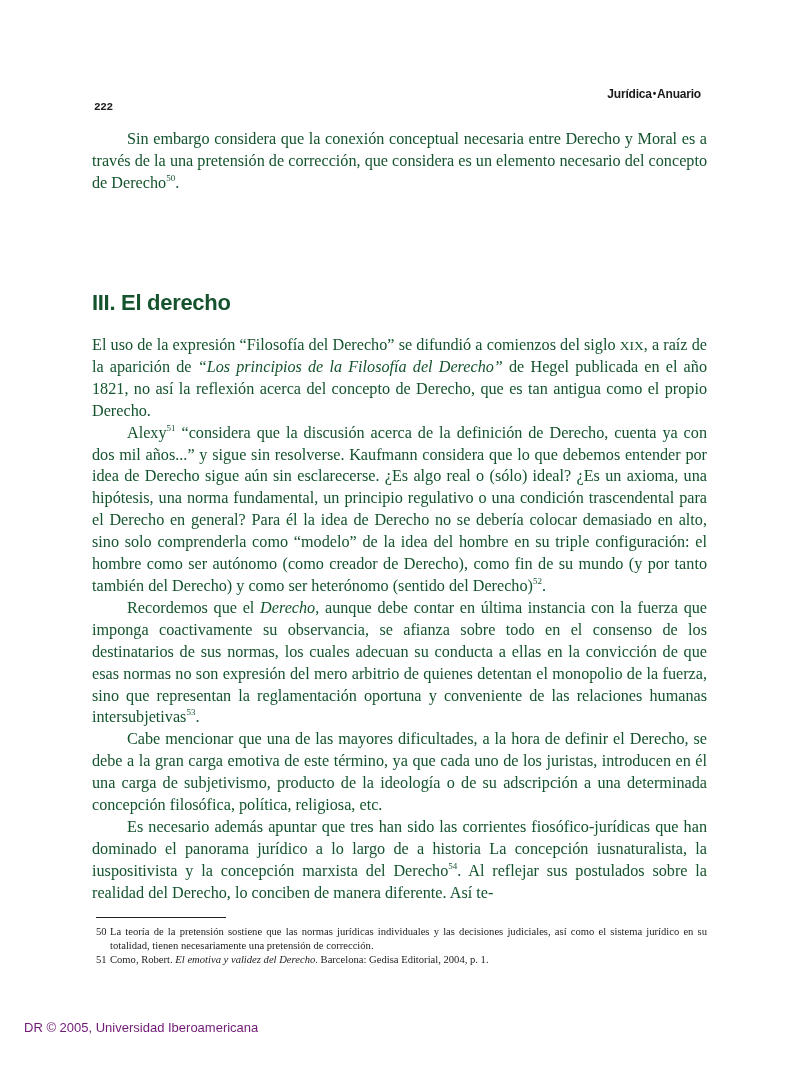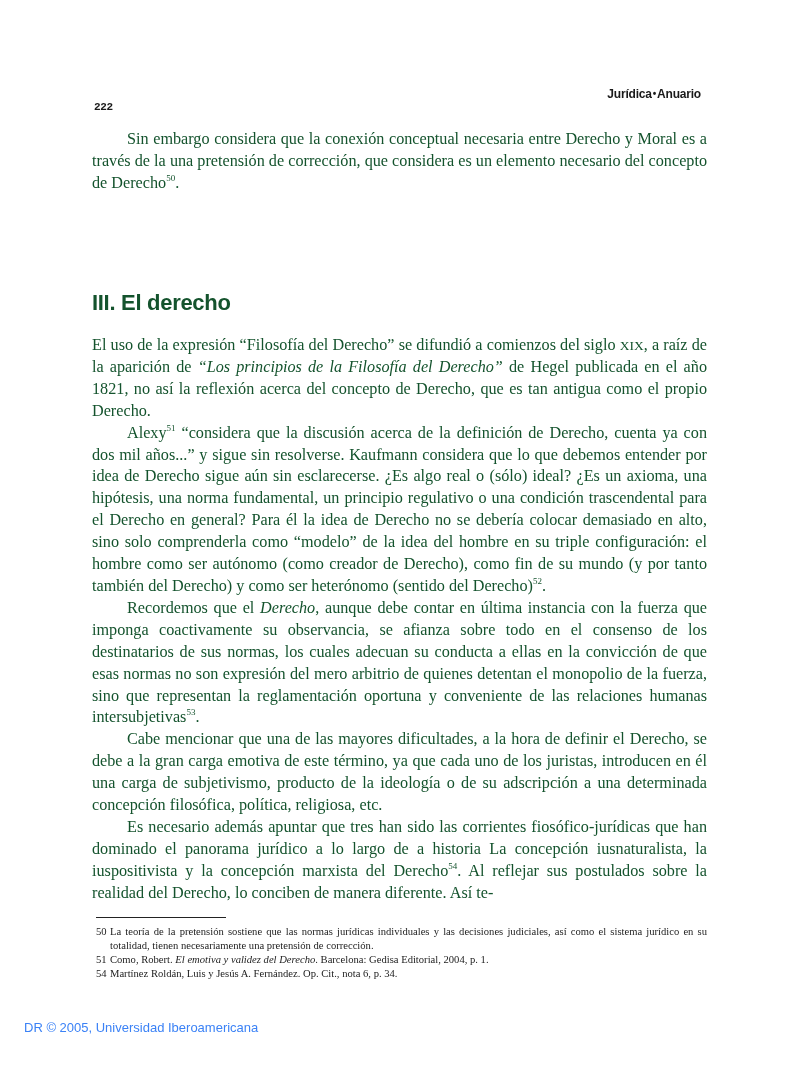--- a/index.html
+++ b/index.html
@@ -34,21 +34,21 @@
   .footnotes {
     position: absolute; top: 925px; left: 96px; width: 611px;
     font-family: "Liberation Serif", serif; font-size: 10.6px; line-height: 14px;
     text-align: justify; color: #222;
   }
   .footnote { margin: 0; padding-left: 14px; text-indent: -14px; }
   .footnote .num { display: inline-block; width: 14px; text-indent: 0; }
 
   .copyright {
     position: absolute; top: 1020px; left: 24px;
-    font-family: "Liberation Sans", sans-serif; font-size: 13px; color: #3b82f6;
+    font-family: "Liberation Sans", sans-serif; font-size: 13px; color: #701a75;
   }
 </style>
 </head>
 <body>
 
 <div class="running-head">
   <span class="page-number">222</span>
   <span class="journal-title"><span>Jurídica</span><span class="dot">•</span><span>Anuario</span></span>
 </div>
 
@@ -64,16 +64,15 @@
   <p class="indent"><span>Recordemos que el </span><i>Derecho</i><span>, aunque debe contar en última instancia con la fuerza que imponga coactivamente su observancia, se afianza sobre todo en el consenso de los destinatarios de sus normas, los cuales adecuan su conducta a ellas en la convicción de que esas normas no son expresión del mero arbitrio de quienes detentan el monopolio de la fuerza, sino que representan la reglamentación oportuna y conveniente de las relaciones humanas intersubjetivas</span><sup>53</sup><span>.</span></p>
   <p class="indent">Cabe mencionar que una de las mayores dificultades, a la hora de definir el Derecho, se debe a la gran carga emotiva de este término, ya que cada uno de los juristas, introducen en él una carga de subjetivismo, producto de la ideología o de su adscripción a una determinada concepción filosófica, política, religiosa, etc.</p>
   <p class="indent"><span>Es necesario además apuntar que tres han sido las corrientes fiosófico-jurídicas que han dominado el panorama jurídico a lo largo de a historia La concepción iusnaturalista, la iuspositivista y la concepción marxista del Derecho</span><sup>54</sup><span>. Al reflejar sus postulados sobre la realidad del Derecho, lo conciben de manera diferente. Así te-</span></p>
 </div>
 
 <div class="footnote-rule"></div>
 
 <div class="footnotes">
   <p class="footnote"><span class="num">50</span><span>La teoría de la pretensión sostiene que las normas jurídicas individuales y las decisiones judiciales, así como el sistema jurídico en su totalidad, tienen necesariamente una pretensión de corrección.</span></p>
   <p class="footnote"><span class="num">51</span><span>Como, Robert. </span><i>El emotiva y validez del Derecho</i><span>. Barcelona: Gedisa Editorial, 2004, p. 1.</span></p>
-  <p class="footnote"><span class="num">54</span><span>Martínez Roldán, Luis y Jesús A. Fernández. Op. Cit., nota 6, p. 34.</span></p>
 </div>
 
 <div class="copyright">DR © 2005, Universidad Iberoamericana</div>
 
 </body></html>

